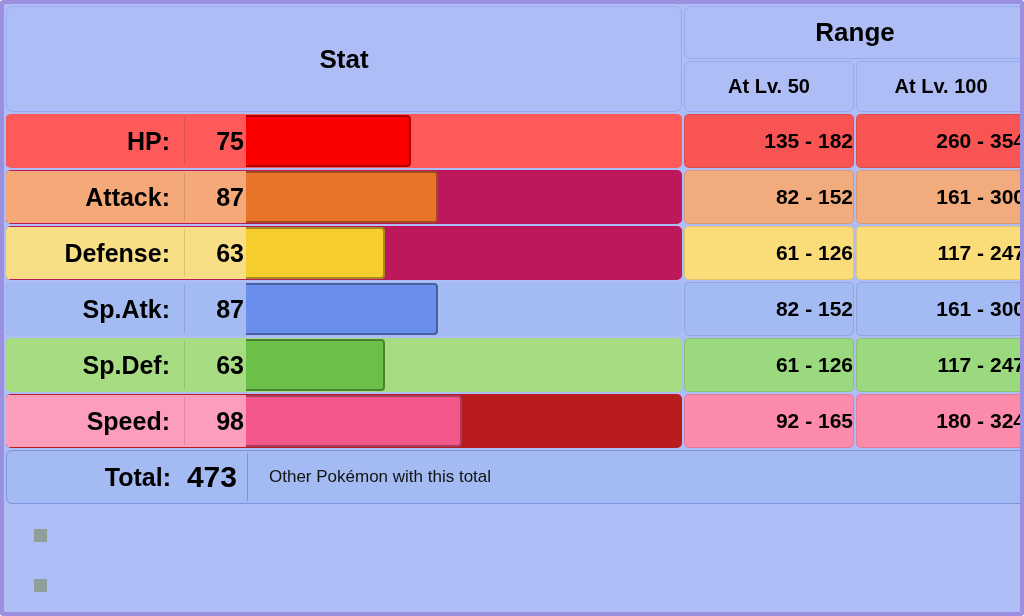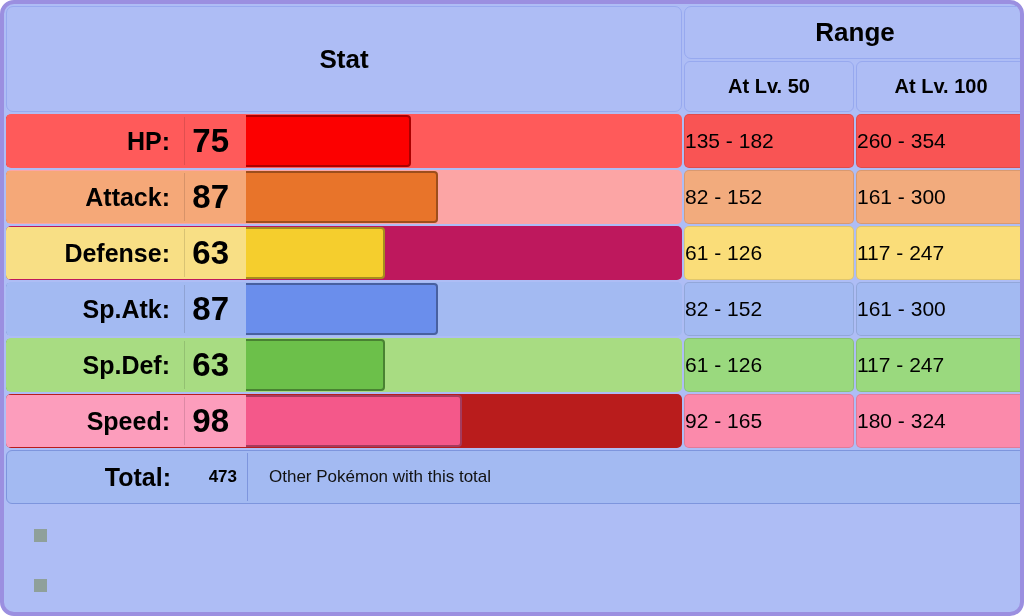--- a/index.html
+++ b/index.html
@@ -10,21 +10,21 @@
   body {
     font-family: "Liberation Sans", sans-serif;
   }
   #stats-card {
     position: relative;
     width: 1024px;
     height: 616px;
     box-sizing: border-box;
     background: #aebdf5;
     border: 4px solid #9b8fe0;
-    border-radius: 14px;
+    border-radius: 3px;
     overflow: hidden;
   }
   .table-wrap {
     position: absolute;
     left: 0; top: 0;
     width: 1024px;
   }
   table.stat-table {
     border-collapse: separate;
     border-spacing: 2px 2px;
@@ -105,40 +105,40 @@
     text-align: right;
     padding-right: 14px;
     box-sizing: border-box;
     font-size: 25px;
     font-weight: bold;
     color: #000;
   }
   .stat-value {
     width: 62px;
     text-align: right;
-    padding-right: 17px;
-    box-sizing: border-box;
-    font-size: 33px;
+    padding-right: 2px;
+    box-sizing: border-box;
+    font-size: 25px;
     font-weight: bold;
     color: #000;
   }
   .divider-line {
     position: absolute;
     top: 2px;
     width: 1px;
     height: 48px;
     background: rgba(0,0,0,0.12);
     z-index: 4;
   }
   .rangecell {
     height: 52px;
-    text-align: left;
+    text-align: right;
     vertical-align: middle;
     font-size: 21px;
-    font-weight: normal;
+    font-weight: bold;
     color: #000;
     border-radius: 5px;
     border: 1px solid rgba(0,0,0,0.10);
   }
 
   
   .total-cell {
     height: 52px;
     background: #a3baf2;
     border: 1px solid #7d95dd;
@@ -159,21 +159,21 @@
     box-sizing: border-box;
     font-size: 25px;
     font-weight: bold;
     color: #000;
   }
   .total-value {
     width: 62px;
     text-align: right;
     padding-right: 10px;
     box-sizing: border-box;
-    font-size: 17px;
+    font-size: 30px;
     font-weight: bold;
     color: #000;
   }
   .total-sep {
     width: 1px;
     height: 48px;
     background: #7d95dd;
     margin-right: 14px;
   }
   .total-link {
@@ -244,21 +244,21 @@
                   <span class="stat-label">HP:</span>
                   <span class="stat-value">75</span>
                 </div>
                 <span class="divider-line" style="left: 178px;"></span>
               </div>
             </td>
             <td class="rangecell" style="background: rgb(249, 84, 84);">135 - 182</td>
             <td class="rangecell" style="background: rgb(249, 84, 84);">260 - 354</td>
           </tr>
           <tr>
-            <td class="statcell" style="background: #fca5a5;">
+            <td class="statcell" style="background: #be185d;">
               <div class="bar-holder">
                 <div class="bar-fill" style="width: 432px; background: rgb(232, 116, 42);"></div>
                 <div style="position: absolute; left: 0px; top: 0px; width: 240px; height: 52px; background: rgb(245, 168, 120); z-index: 2;"></div>
                 <div class="bar-text">
                   <span class="stat-label">Attack:</span>
                   <span class="stat-value">87</span>
                 </div>
                 <span class="divider-line" style="left: 178px;"></span>
               </div>
             </td>

